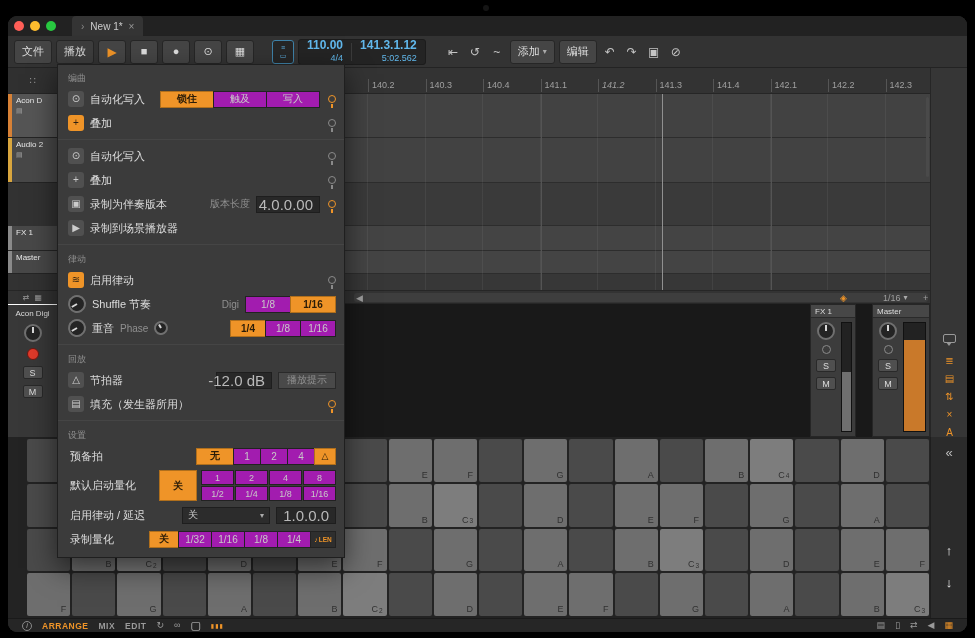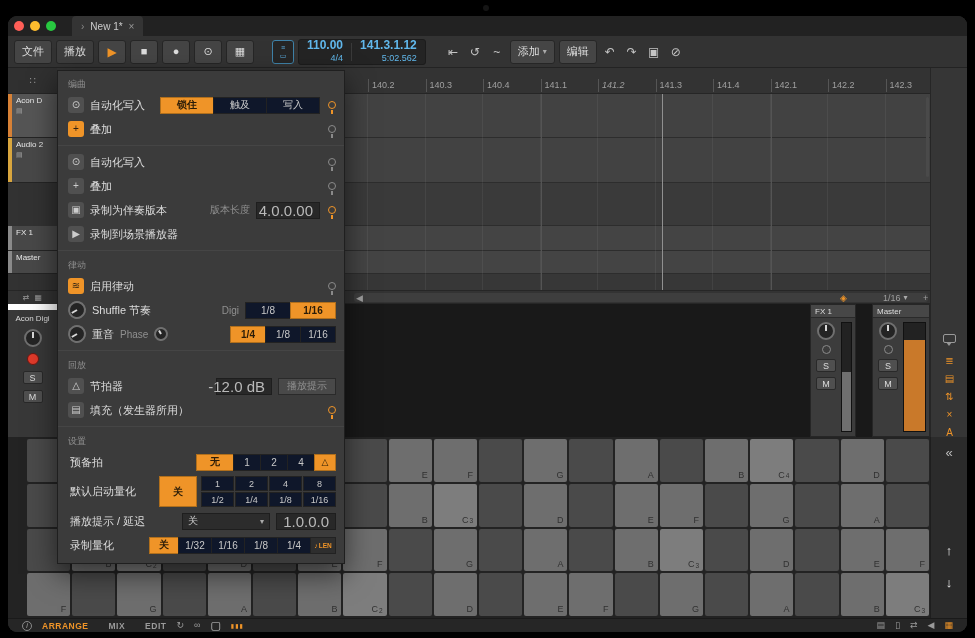--- a/index.html
+++ b/index.html
@@ -44,21 +44,21 @@
   .trackarea{height:196px;position:relative;background:#323232}
   .thead{position:absolute;left:0;width:49px;background:#484848;border-bottom:1px solid #252525;display:flex;flex-direction:column;padding:2px 2px 2px 8px;overflow:hidden}
   .cbar{position:absolute;left:0;top:0;bottom:0;width:4px;background:#777}
   .tname{font-size:8px;color:#e8e8e8;white-space:nowrap}
   .ticn{font-size:7px;color:#9a9a9a;margin-top:2px}
   .t0{top:0;height:44px;background:#555}
   .t1{top:44px;height:45px}
   .t2{top:132px;height:25px}
   .t3{top:157px;height:23px}
   .lc-scroll{height:14px;display:flex;align-items:center;justify-content:center;gap:5px;background:#333;border-top:1px solid #262626;color:#999;font-size:8px}
-  .lc-detail{height:133px;background:#383838;border-top:6px solid #ffffff;display:flex;flex-direction:column;align-items:center;padding-top:4px;gap:6px}
+  .lc-detail{height:133px;background:#383838;border-top:1px solid #ffffff;display:flex;flex-direction:column;align-items:center;padding-top:4px;gap:6px}
   .dt-name{font-size:8px;color:#ddd;max-width:46px;overflow:hidden;white-space:nowrap}
   .knob{width:18px;height:18px;border-radius:50%;background:#242424;border:2px solid #707070;position:relative;flex:none}
   .knob::after{content:"";position:absolute;left:50%;top:1px;width:2px;height:6px;margin-left:-1px;background:#d8d8d8}
   .knob.kl{transform:rotate(-120deg)}
   .knob.kc{transform:rotate(-30deg)}
   .knob.sm{width:14px;height:14px}
   .knob.sm::after{height:4px}
   .recdot{width:12px;height:12px;border-radius:50%;background:#e03a2a;border:1px solid #6d1712}
   .smbtn{width:20px;height:13px;background:#4f4f4f;border:1px solid #292929;border-radius:2px;color:#ddd;font-size:9px;display:flex;align-items:center;justify-content:center}
 
@@ -108,44 +108,44 @@
   .pl{position:absolute;right:4px;bottom:2px;font-size:9px;color:#313131;display:flex;align-items:flex-end;line-height:1}
   .po{font-size:6.5px;margin-left:1px}
   .padrail{width:37px;background:#2b2b2b;border-left:1px solid #1e1e1e;position:relative;flex:none}
   .collapse{position:absolute;top:8px;left:0;width:36px;text-align:center;color:#bdbdbd;font-size:13px}
   .oct{position:absolute;left:0;width:36px;text-align:center;color:#eaeaea;font-size:13px}
   .up{top:106px}.down{top:138px}
 
   
   .statusbar{height:14px;background:#262626;border-top:1px solid #1a1a1a;display:flex;align-items:center;gap:10px;padding:0 14px;font-size:9px;color:#999}
   .info{width:10px;height:10px;border:1px solid #8a8a8a;border-radius:50%;font-size:7px;font-style:italic;display:flex;align-items:center;justify-content:center;color:#aaa;flex:none}
-  .views{display:flex;gap:20px;align-items:flex-start}
+  .views{display:flex;gap:10px;align-items:flex-start}
   .view{font-size:8.5px;font-weight:bold;letter-spacing:.5px;color:#9a9a9a}
   .view.on{color:#ef9428}
   .sbic{color:#9a9a9a;font-size:9px;line-height:1}
   .sbic.big{font-size:11px;color:#cfcfcf}
   .sbic.orange{color:#ef9428}
   .sbmeter{color:#ef9428;font-size:6px;letter-spacing:1px}
   .sbspacer{flex:1}
 
   
-  .menu{position:absolute;left:49px;top:54px;width:288px;background:#3b3b3b;border:1px solid #1f1f1f;box-shadow:0 10px 26px rgba(0,0,0,.55);z-index:40;padding:3px 0 6px}
+  .menu{position:absolute;left:49px;top:48px;width:288px;background:#3b3b3b;border:1px solid #1f1f1f;box-shadow:0 10px 26px rgba(0,0,0,.55);z-index:40;padding:3px 0 6px}
   .msec{font-size:9px;color:#8f8f8f;padding:4px 10px 2px}
   .mrow{display:flex;align-items:center;height:24px;padding:0 8px 0 10px;gap:6px}
   .mrow.tall{height:35px}
   .mrow.set{padding-left:12px}
   .micon{width:16px;height:16px;border-radius:3px;background:#505050;display:flex;align-items:center;justify-content:center;flex:none}
   .micon i{font-size:10px;color:#ccc;line-height:1}
   .micon.on{background:#ef9428}
   .micon.on i{color:#2e2012}
   .mlabel{font-size:11px;color:#dcdcdc;white-space:nowrap}
   .gray{color:#909090;font-size:10px;white-space:nowrap}
   .sp{flex:1}
   .seg{display:flex;align-items:center}
-  .segbtn{height:17px;background:#0f172a;border:1px solid #222;color:#c8c8c8;font-size:10px;display:flex;align-items:center;justify-content:center}
+  .segbtn{height:17px;background:#a21caf;border:1px solid #222;color:#c8c8c8;font-size:10px;display:flex;align-items:center;justify-content:center}
   .seg .segbtn + .segbtn{margin-left:-1px}
   .segbtn.on{background:#ef9428;border-color:#b06f1c;color:#2a1c08;font-weight:bold}
   .w54{width:54px}.w46{width:46px}.w38{width:38px}.w36{width:36px}.w34{width:34px}.w30{width:30px}.w28{width:28px}
   .offtall{height:31px}
   .valuebox{height:17px;background:#282828;border:1px solid #1e1e1e;color:#b9b9b9;font-size:15px;display:flex;align-items:center;justify-content:flex-end;padding:0 6px;white-space:nowrap}
   .w56{width:56px}.w60{width:60px}.w64{width:64px}
   .pbtn{height:17px;width:58px;background:#494949;border:1px solid #2a2a2a;color:#8f8f8f;font-size:10px;display:flex;align-items:center;justify-content:center}
   .pin{width:8px;height:8px;border:1.5px solid #8a8a8a;border-radius:50%;position:relative;flex:none;margin-left:2px}
   .pin::after{content:"";position:absolute;left:2px;top:8px;width:1.5px;height:4px;background:#8a8a8a}
   .pin.on{border-color:#ef9428}
@@ -707,21 +707,21 @@
           <button class="segbtn">4</button>
           <button class="segbtn">8</button>
           <button class="segbtn">1/2</button>
           <button class="segbtn">1/4</button>
           <button class="segbtn">1/8</button>
           <button class="segbtn">1/16</button>
         </div>
       </div>
     </div>
     <div class="mrow set">
-      <span class="mlabel">播放提示 / 延迟</span>
+      <span class="mlabel">启用律动 / 延迟</span>
       <span class="sp"></span>
       <div class="drop">
         <span>关</span>
         <i class="caret">▾</i>
       </div>
       <span class="valuebox w60">1.0.0.0</span>
     </div>
     <div class="mrow set">
       <span class="mlabel">录制量化</span>
       <span class="sp"></span>

